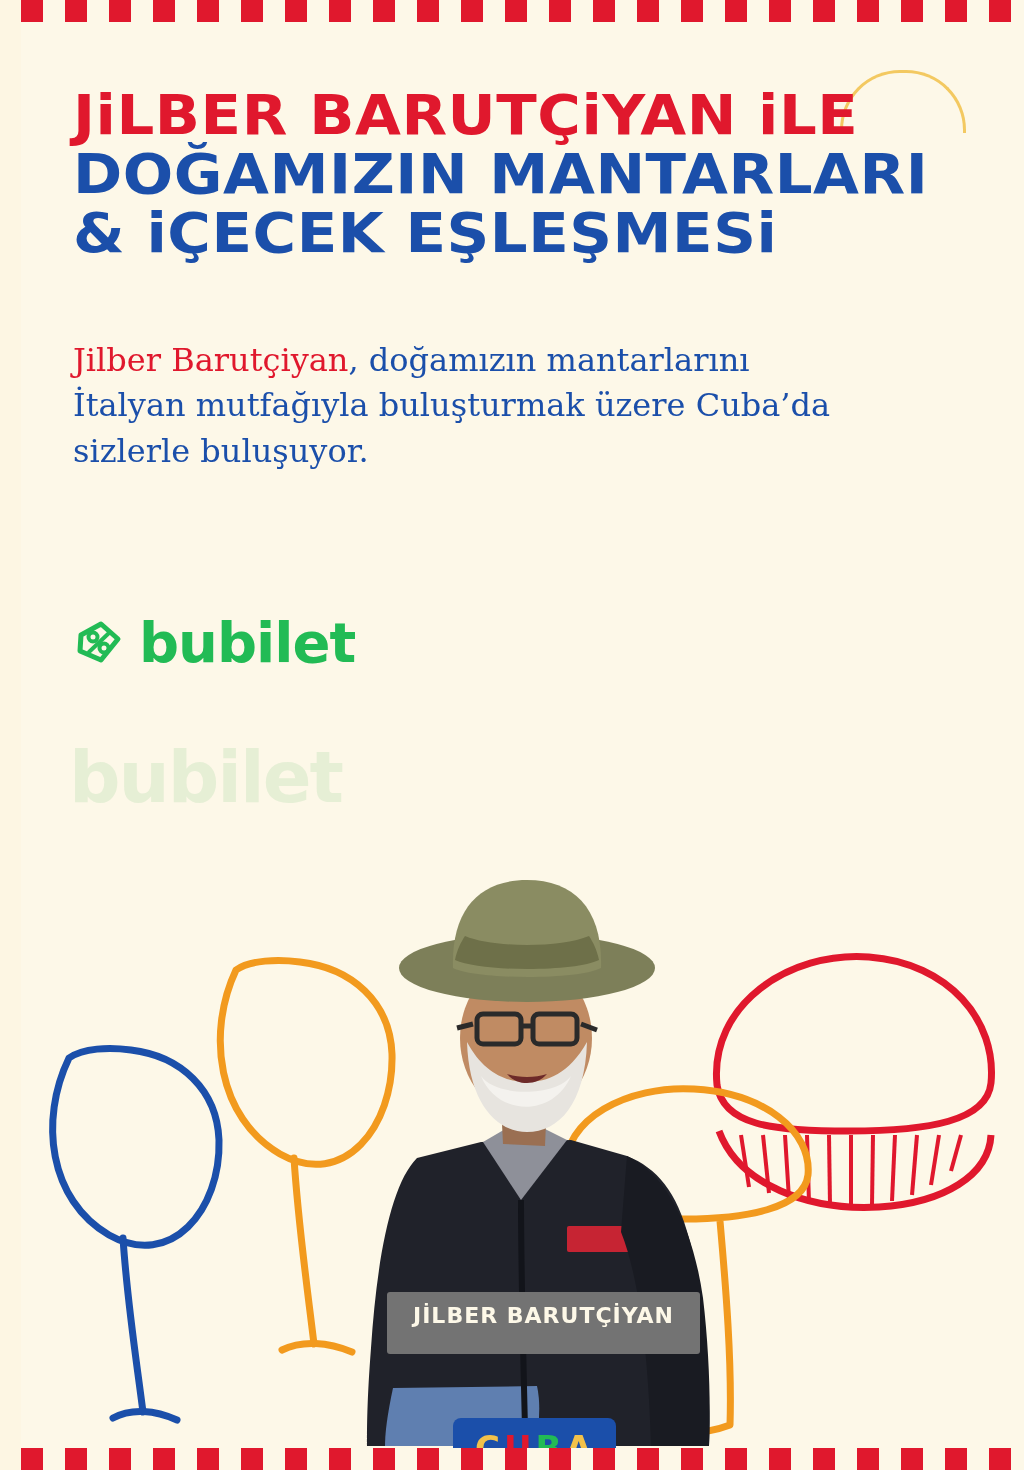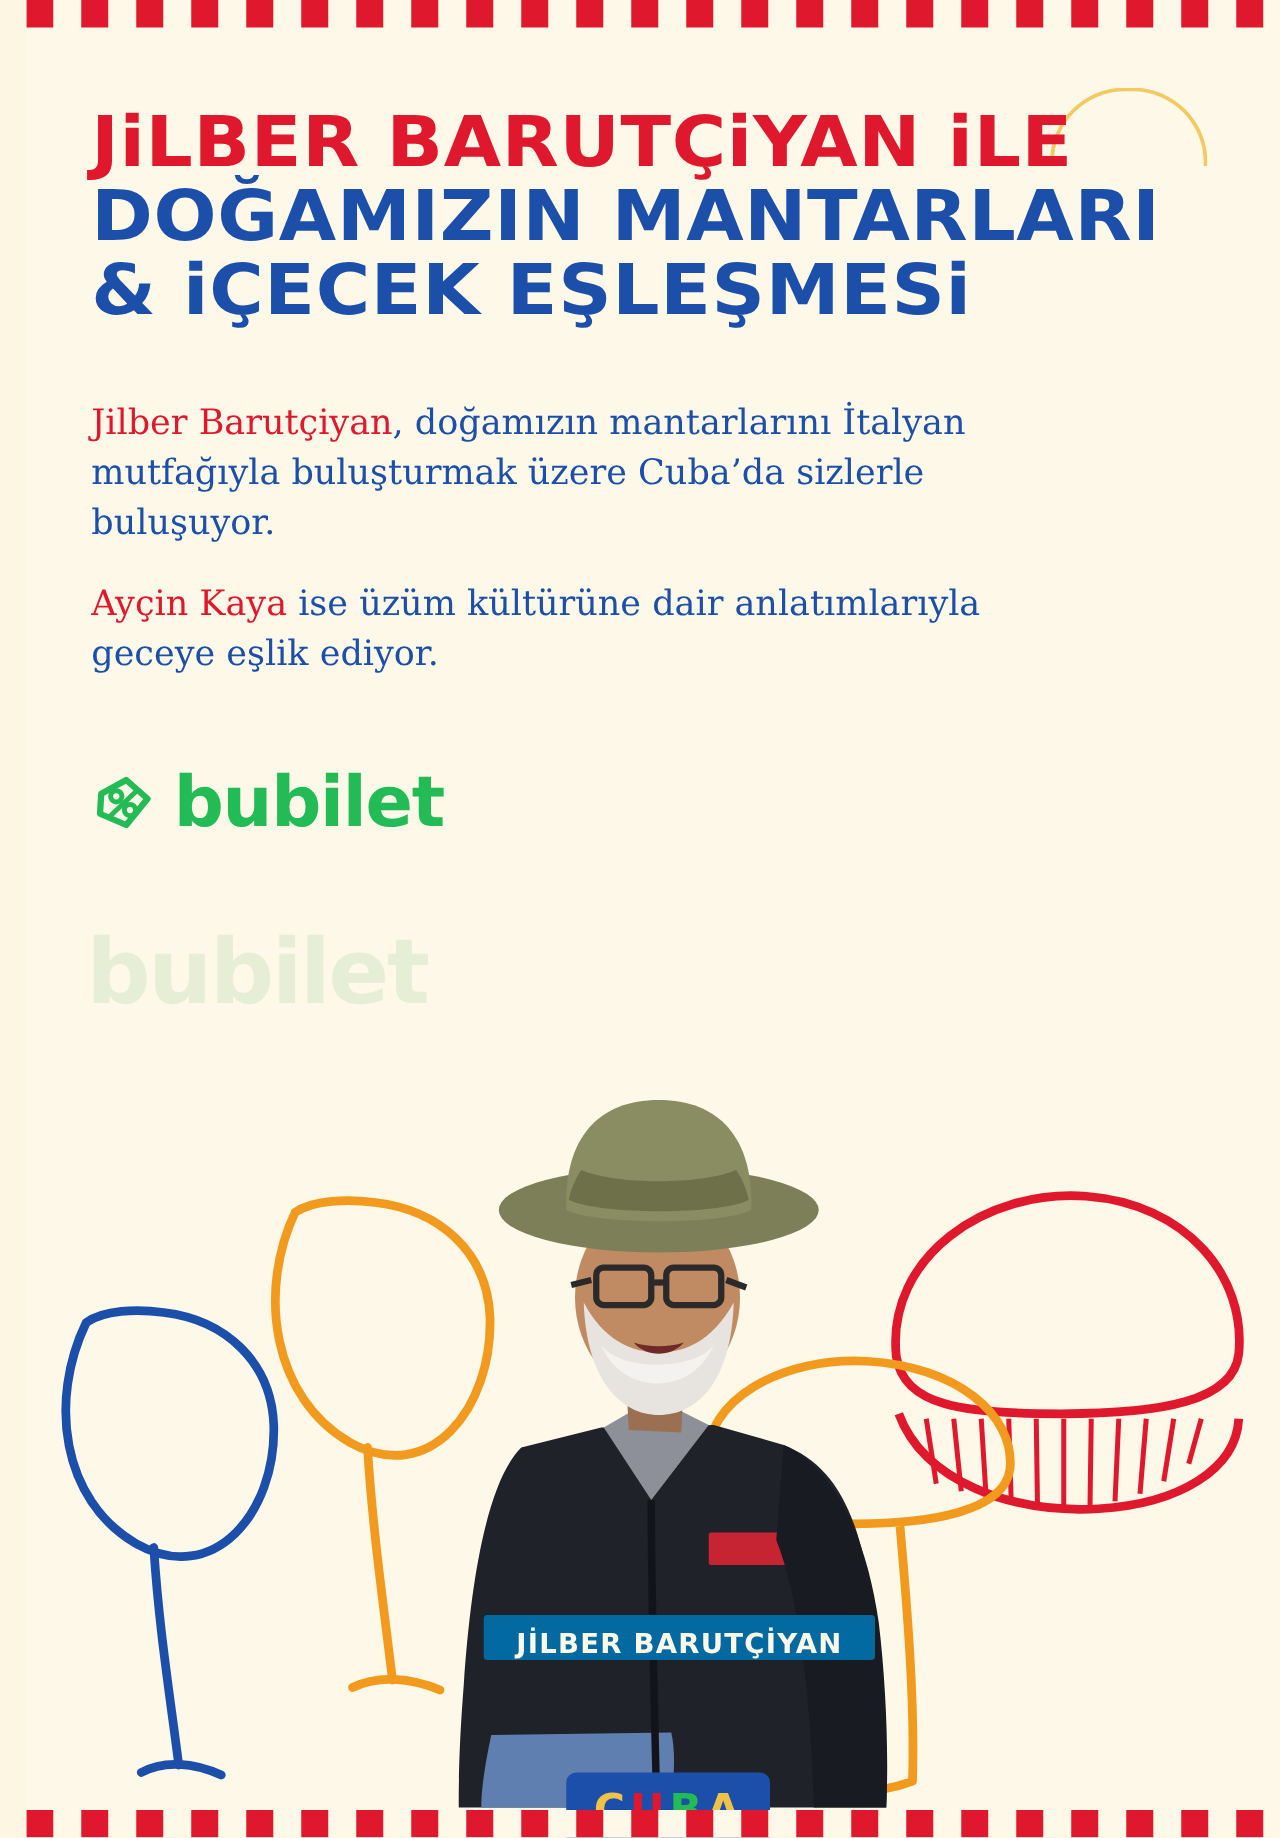--- a/index.html
+++ b/index.html
@@ -82,24 +82,24 @@
     transform-origin: left center;
   }
   .headline .l1 { color: #e0182d; }
   .headline .l2 { color: #1b4faa; }
   .headline .l3 { color: #1b4faa; }
 
   
   .copy {
     position: absolute;
     left: 52px;
-    top: 318px;
+    top: 338px;
     width: 760px;
     font-family: "DejaVu Serif", serif;
-    font-size: 28px;
+    font-size: 32px;
     line-height: 1.42;
     color: #1b4faa;
   }
   .copy p { margin: 0 0 26px 0; }
   .copy .hl { color: #e0182d; }
 
   
   .logo {
     position: absolute;
     left: 50px;
@@ -135,27 +135,27 @@
     left: 300px;
     bottom: 22px;
     width: 430px;
     height: 620px;
   }
 
   .name-badge {
     position: absolute;
     left: 366px;
     top: 1292px;
-    background: #0369a1;
+    background: #737373;
     color: #fdf8e8;
     font-family: "DejaVu Sans", sans-serif;
     font-weight: 700;
     font-size: 22px;
     letter-spacing: 1px;
-    padding: 11px 26px 0 26px;
+    padding: 11px 26px 26px 26px;
     border-radius: 3px;
     white-space: nowrap;
   }
 
   .cuba-badge {
     position: absolute;
     left: 432px;
     top: 1418px;
     background: #1b4faa;
     border-radius: 8px 8px 0 0;
@@ -184,21 +184,20 @@
   <div class="watermark">bubilet</div>
 
   <div class="headline">
     <div class="line l1">JiLBER BARUTÇiYAN iLE</div>
     <div class="line l2">DOĞAMIZIN MANTARLARI</div>
     <div class="line l3">&amp; iÇECEK EŞLEŞMESi</div>
   </div>
 
   <div class="copy">
     <p><span class="hl">Jilber Barutçiyan</span><span>, doğamızın mantarlarını İtalyan mutfağıyla buluşturmak üzere Cuba’da sizlerle buluşuyor.</span></p>
-    <p><span class="hl">Ayçin Kaya</span><span> ise üzüm kültürüne dair anlatımlarıyla geceye eşlik ediyor.</span></p>
   </div>
 
   <div class="logo">
     <span class="mark">
       <svg width="56" height="56" viewBox="0 0 56 56">
         <path d="M10 20 L30 9 L47 24 L30 45 L9 36 Z" fill="none" stroke="#22bb55" stroke-width="5" stroke-linejoin="round"></path>
         <circle cx="22" cy="22" r="4.5" fill="none" stroke="#22bb55" stroke-width="4"></circle>
         <circle cx="33" cy="33" r="4.5" fill="none" stroke="#22bb55" stroke-width="4"></circle>
         <line x1="18" y1="37" x2="38" y2="18" stroke="#22bb55" stroke-width="4" stroke-linecap="round"></line>
       </svg>

